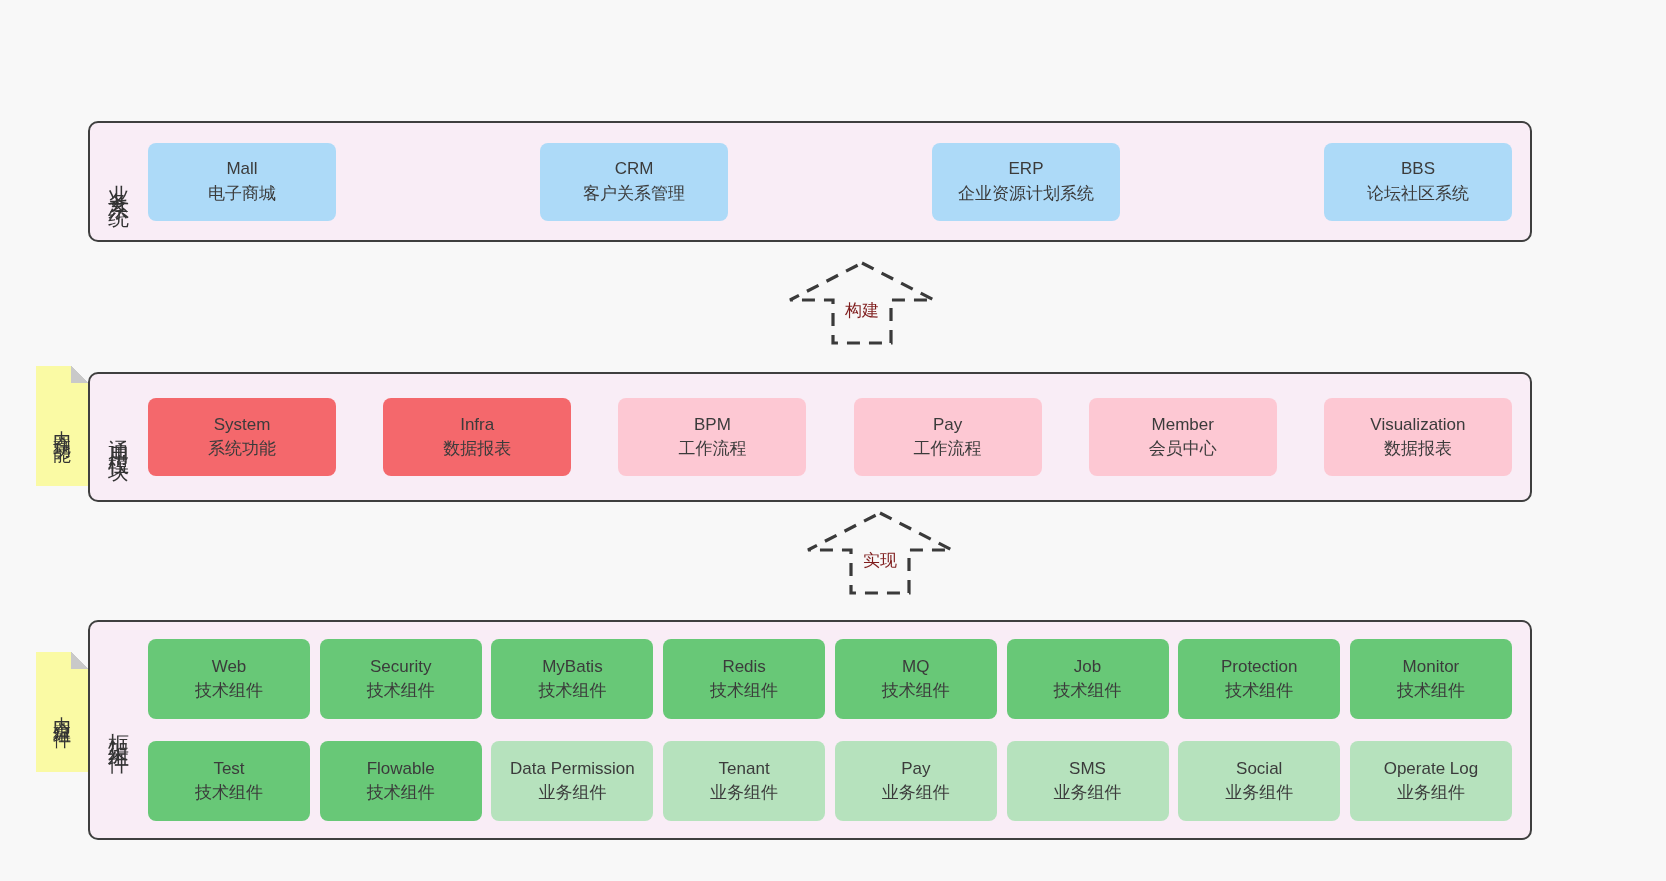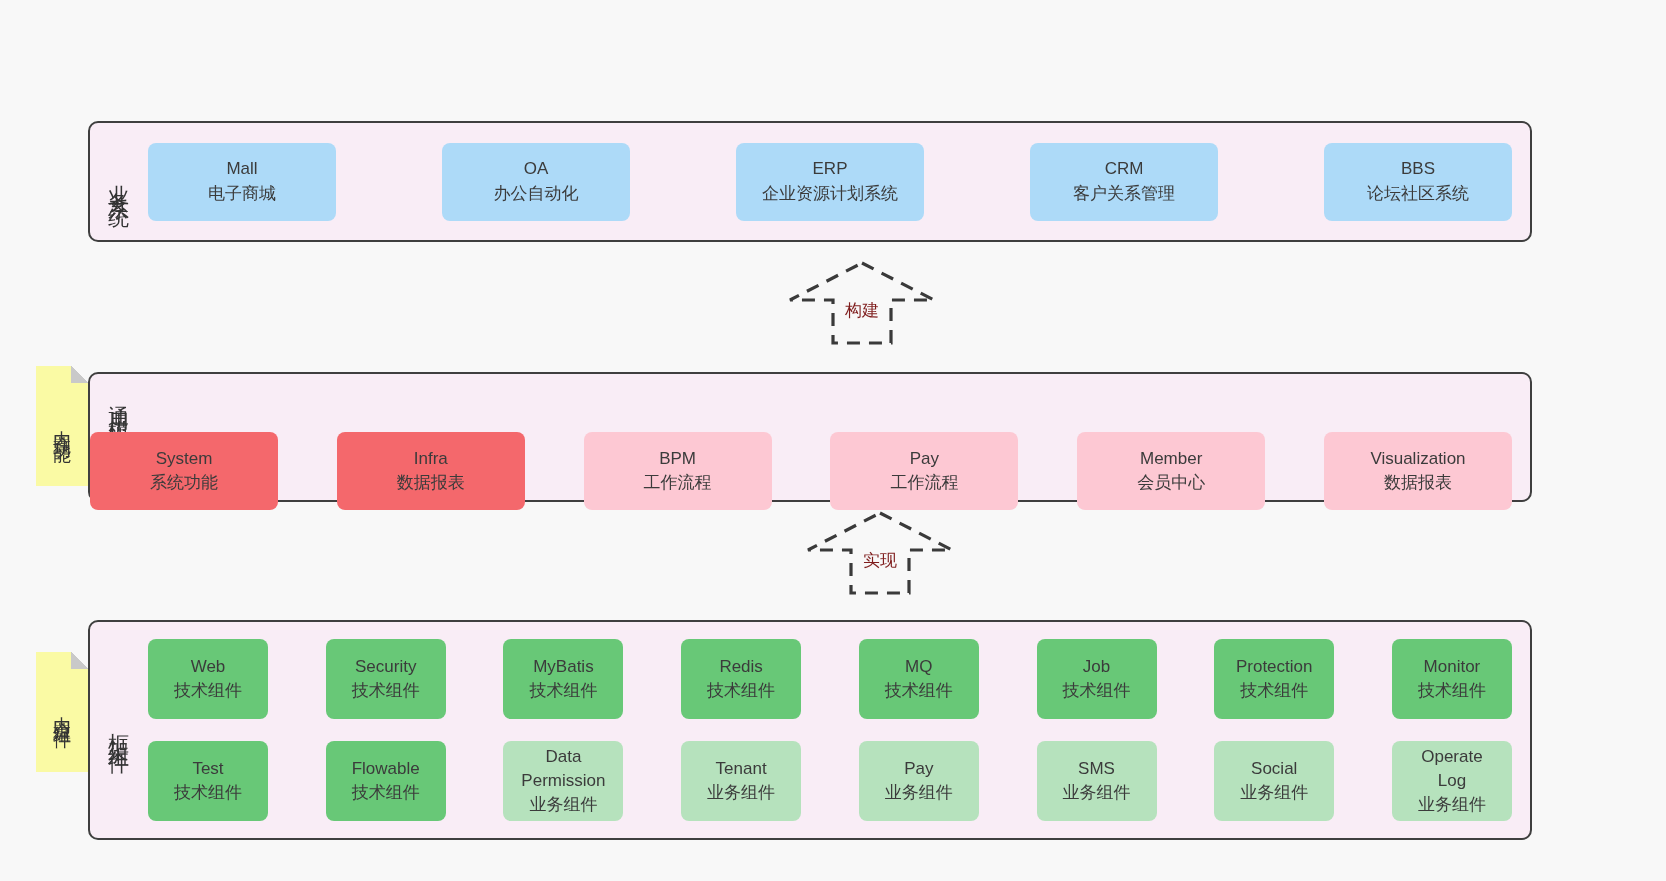--- a/index.html
+++ b/index.html
@@ -12,42 +12,42 @@
   html,body{background:var(--page-bg);}
   body{font-family:"Liberation Sans","DejaVu Sans",sans-serif; color:var(--text);}
   .canvas{position:relative; width:1666px; height:881px; background:var(--page-bg); overflow:hidden;}
 
   .layer{
     position:absolute; left:88px; width:1444px;
     background:var(--layer-bg); border:2px solid var(--layer-border); border-radius:10px;
     display:flex; align-items:stretch;
   }
   #layer-business{top:121px; height:121px;}
-  #layer-modules{top:372px; height:130px;flex-direction:column;}
+  #layer-modules{top:372px; height:130px;}
   #layer-framework{top:620px; height:220px;}
 
   .layer-label{
     width:58px; display:flex; align-items:center; justify-content:center;
     font-size:21px; color:#333; flex:0 0 58px;
   }
   .vtext{writing-mode:vertical-rl; text-orientation:upright; letter-spacing:7px; line-height:1;}
 
   .layer-content{
     flex:1; display:flex; flex-direction:column; justify-content:center;
     gap:22px; padding-right:18px;
   }
   .box-row{display:flex; justify-content:space-between;}
 
   .box{
     border-radius:8px; display:flex; flex-direction:column;
     align-items:center; justify-content:center; text-align:center;
     font-size:17px; line-height:1.42; color:var(--text);
   }
   .cols6 .box{width:188px; height:78px; padding:0 8px;}
-  .cols8 .box{width:120px; height:80px; padding:0 14px;}
+  .cols8 .box{width:162px; height:80px; padding:0 14px;}
   .box.blue{background:var(--blue);}
   .box.red{background:var(--red);}
   .box.pink{background:var(--pink);}
   .box.green-dark{background:var(--green-dark);}
   .box.green-light{background:var(--green-light);}
 
   .sticky{
     position:absolute; width:52px; background:var(--sticky);
     display:flex; align-items:center; justify-content:center;
     font-size:18px; color:#333;
@@ -82,30 +82,26 @@
     <div class="layer-label">
       <span class="vtext">业务系统</span>
     </div>
     <div class="layer-content">
       <div class="box-row cols6">
           <div class="box blue">
             <div class="box-en">Mall</div>
             <div class="box-cn">电子商城</div>
           </div>
           <div class="box blue">
-            <div class="box-en">OA</div>
-            <div class="box-cn">办公自动化</div>
+            <div class="box-en">CRM</div>
+            <div class="box-cn">客户关系管理</div>
           </div>
           <div class="box blue">
             <div class="box-en">ERP</div>
             <div class="box-cn">企业资源计划系统</div>
-          </div>
-          <div class="box blue">
-            <div class="box-en">CRM</div>
-            <div class="box-cn">客户关系管理</div>
           </div>
           <div class="box blue">
             <div class="box-en">BBS</div>
             <div class="box-cn">论坛社区系统</div>
           </div>
         </div>
     </div>
   </section>
 
   <div class="arrow" id="arrow-build">

